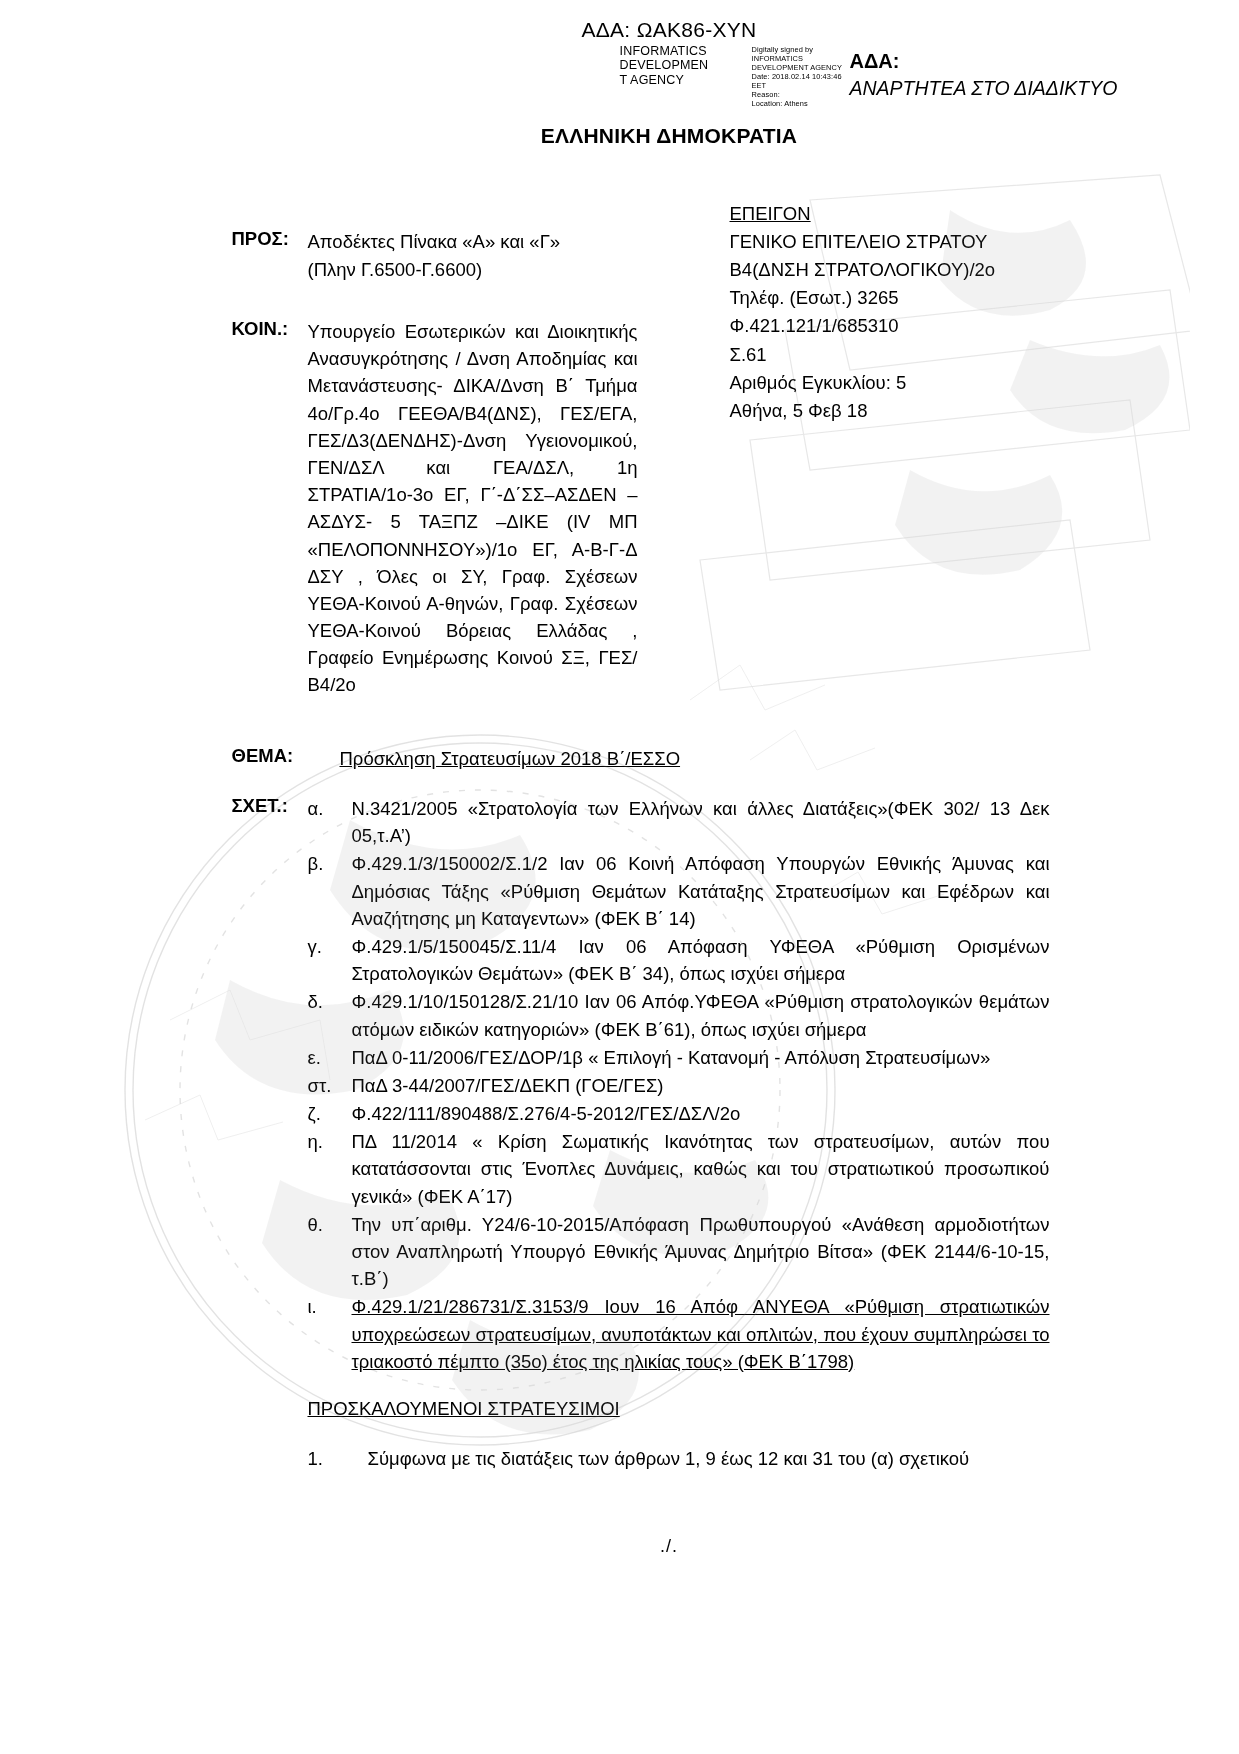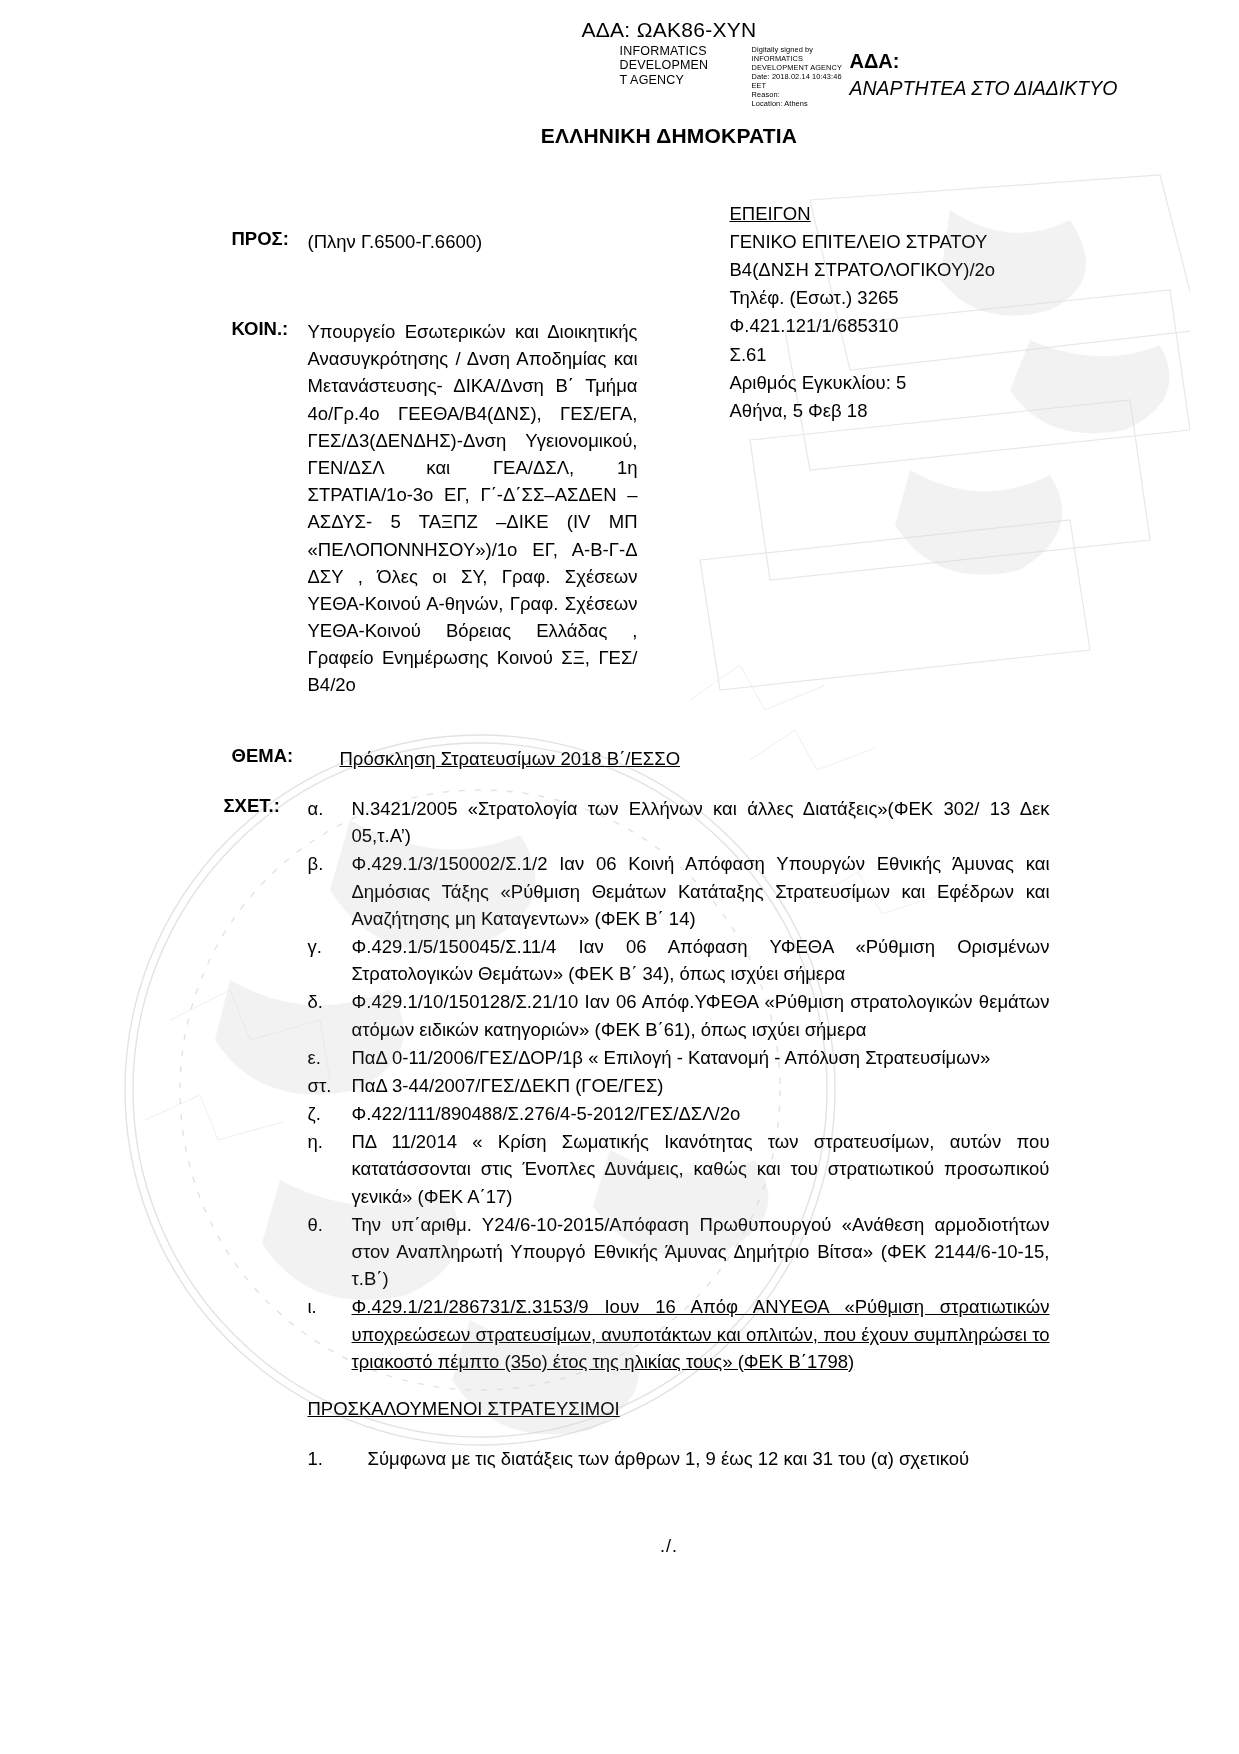--- a/index.html
+++ b/index.html
@@ -124,21 +124,21 @@
     line-height: 1.47;
   }
 
   .thema-lbl { top: 745px; left: 182px; }
   .thema-txt {
     top: 745px;
     left: 290px;
     text-decoration: underline;
   }
 
-  .sxet-lbl { top: 795px; left: 174px; }
+  .sxet-lbl { top: 795px; left: 182px; }
 
   .sxet-list {
     position: absolute;
     top: 795px;
     left: 258px;
     width: 742px;
     font-size: 18.5px;
     line-height: 1.47;
   }
   .sxet-item {
@@ -222,20 +222,21 @@
     <div>Β4(ΔΝΣΗ ΣΤΡΑΤΟΛΟΓΙΚΟΥ)/2ο</div>
     <div>Τηλέφ. (Εσωτ.) 3265</div>
     <div>Φ.421.121/1/685310</div>
     <div>Σ.61</div>
     <div>Αριθμός Εγκυκλίου: 5</div>
     <div>Αθήνα, 5 Φεβ 18</div>
   </div>
 
   <div class="lbl pros-lbl">ΠΡΟΣ:</div>
   <div class="para pros-txt">
+    <div>Αποδέκτες Πίνακα «Α» και «Γ»</div>
     <div>(Πλην Γ.6500-Γ.6600)</div>
   </div>
 
   <div class="lbl koin-lbl">ΚΟΙΝ.:</div>
   <div class="para koin-txt">Υπουργείο Εσωτερικών και Διοικητικής Ανασυγκρότησης / Δνση Αποδημίας και Μετανάστευσης- ΔΙΚΑ/Δνση Β΄ Τμήμα 4ο/Γρ.4ο ΓΕΕΘΑ/Β4(ΔΝΣ), ΓΕΣ/ΕΓΑ, ΓΕΣ/Δ3(ΔΕΝΔΗΣ)-Δνση Υγειονομικού, ΓΕΝ/ΔΣΛ και ΓΕΑ/ΔΣΛ, 1η ΣΤΡΑΤΙΑ/1ο-3ο ΕΓ, Γ΄-Δ΄ΣΣ–ΑΣΔΕΝ – ΑΣΔΥΣ- 5 ΤΑΞΠΖ –ΔΙΚΕ (IV ΜΠ «ΠΕΛΟΠΟΝΝΗΣΟΥ»)/1ο ΕΓ, Α-Β-Γ-Δ ΔΣΥ , Όλες οι ΣΥ, Γραφ. Σχέσεων ΥΕΘΑ-Κοινού Α-θηνών, Γραφ. Σχέσεων ΥΕΘΑ-Κοινού Βόρειας Ελλάδας , Γραφείο Ενημέρωσης Κοινού ΣΞ, ΓΕΣ/Β4/2ο</div>
 
   <div class="lbl thema-lbl">ΘΕΜΑ:</div>
   <div class="para thema-txt">Πρόσκληση Στρατευσίμων  2018 Β΄/ΕΣΣΟ</div>
 
   <div class="lbl sxet-lbl">ΣΧΕΤ.:</div>

